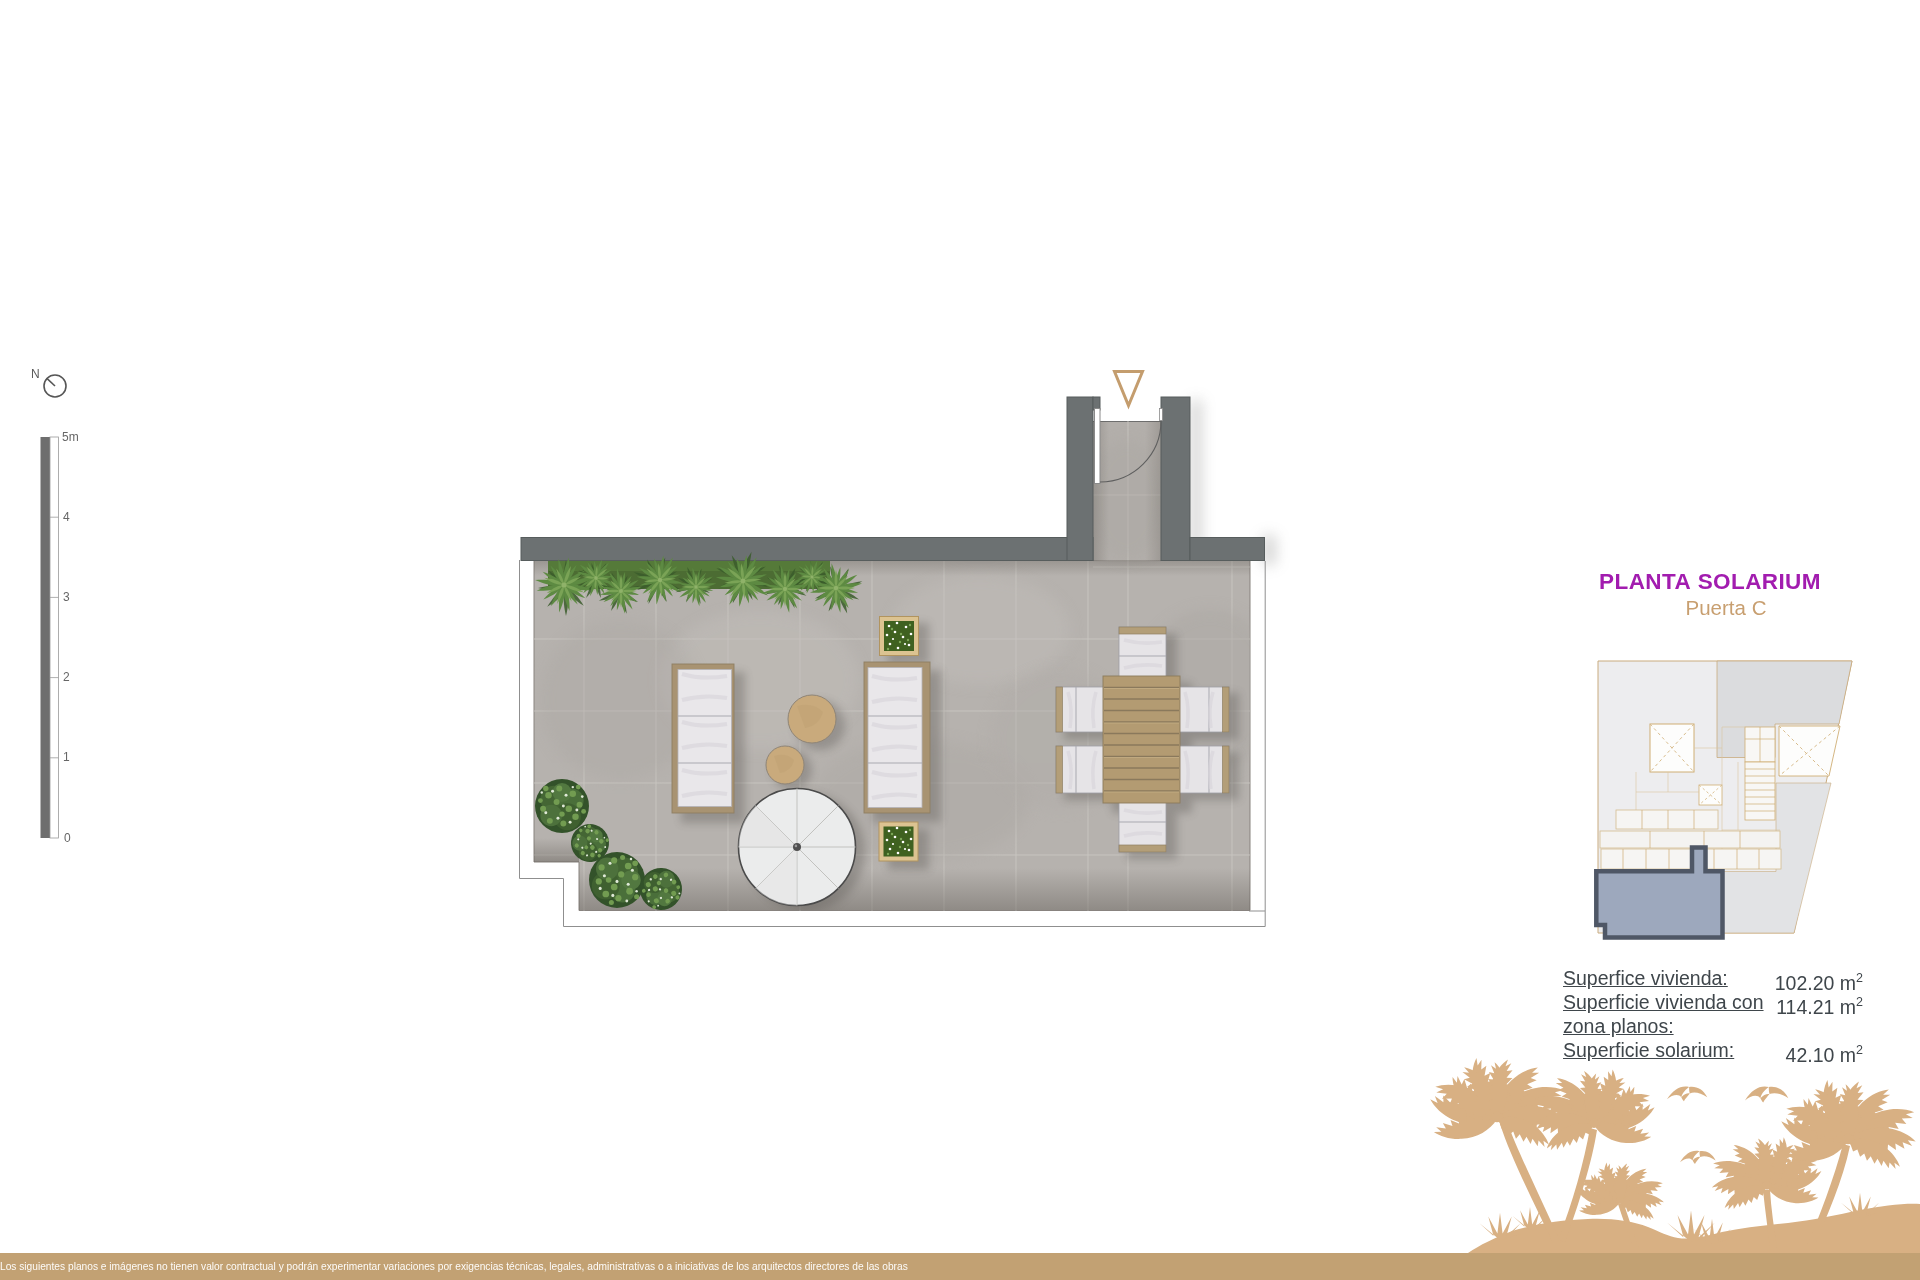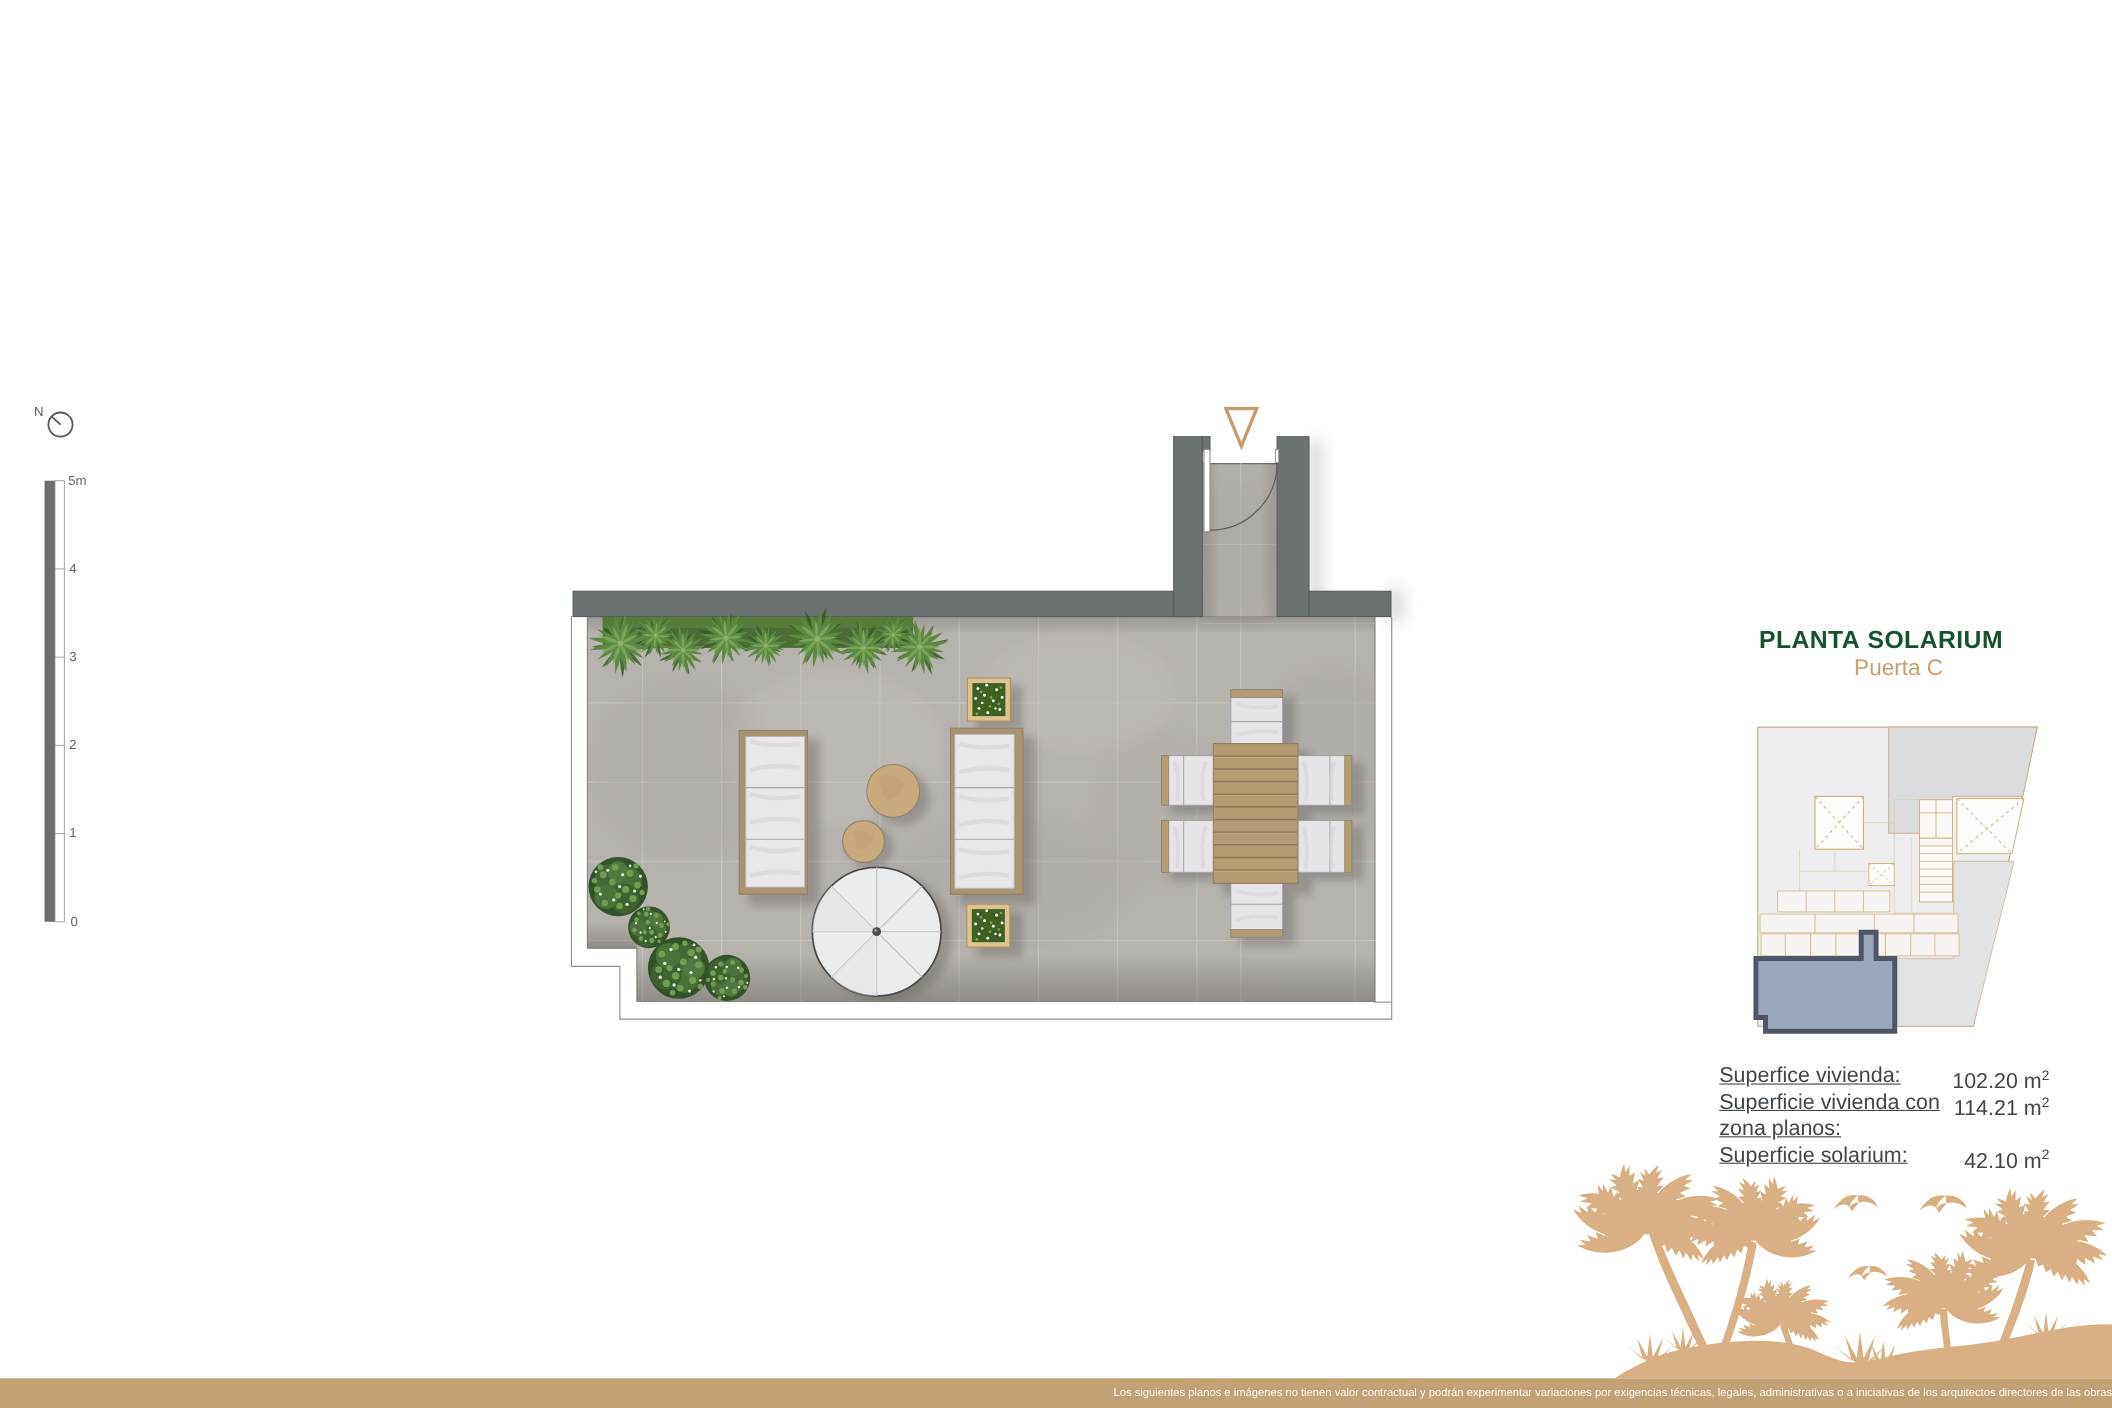--- a/index.html
+++ b/index.html
@@ -415,21 +415,21 @@
 
 <use href="#bush" transform="translate(562,806) scale(1.35)"></use>
 
 <use href="#bush" transform="translate(590,843) scale(0.95) rotate(40)"></use>
 
 <use href="#bush" transform="translate(617,880) scale(1.4) rotate(90)"></use>
 
 <use href="#bush" transform="translate(661,889) scale(1.05) rotate(160)"></use>
 </svg>
 
-<div class="abs" style="left:1550px;top:569px;width:320px;text-align:center;font-size:22.5px;font-weight:bold;letter-spacing:0.4px;color:#14532d;">PLANTA&nbsp;SOLARIUM</div>
+<div class="abs" style="left:1550px;top:569px;width:320px;text-align:center;font-size:22.5px;font-weight:bold;letter-spacing:0.4px;color:#a21caf;">PLANTA&nbsp;SOLARIUM</div>
 
 <div class="abs" style="left:1566px;top:596px;width:320px;text-align:center;font-size:20.5px;color:#c89f70;">Puerta C</div>
 
 <svg class="abs" style="left:1585px;top:650px" width="290" height="300" viewBox="1585 650 290 300">
 
 <path d="M1598,661 L1852,661 L1794,933 L1598,933 Z" fill="#ededef" stroke="#c9ab7e" stroke-width="1"></path>
 
 <path d="M1717,661 L1852,661 L1839,724 L1775,724 L1775,757.5 L1717,757.5 Z" fill="#dbdcde" stroke="#c9ab7e" stroke-width="0.8"></path>
 
 <path d="M1776,783 L1831,783 L1794,933 L1722,933 L1722,871.5 L1776,871.5 Z" fill="#e2e3e5" stroke="#c9ab7e" stroke-width="0.6"></path>
@@ -579,14 +579,14 @@
 <path d="M1843,1144 C1834,1178 1820,1216 1804,1252 L1812,1252 C1827,1216 1843,1180 1850,1146 Z" fill="#d8b083"></path>
 <use href="#palmcrown" transform="translate(1848,1141) scale(1.08)"></use>
 </g>
 
 <use href="#bird" transform="translate(1667,1098) scale(1.3)"></use>
 <use href="#bird" transform="translate(1745,1099) scale(1.4)"></use>
 <use href="#bird" transform="translate(1680,1161) scale(1.15)"></use>
 </svg>
 
 <div class="abs" style="left:0;top:1253px;width:1920px;height:27px;background:#c2a173;">
-<div style="text-align:right;font-size:10.2px;color:#fdfbf8;padding-top:8px;">Los siguientes planos e imágenes no tienen valor contractual y podrán experimentar variaciones por exigencias técnicas, legales, administrativas o a iniciativas de los arquitectos directores de las obras</div>
+<div style="text-align:left;font-size:10.2px;color:#fdfbf8;padding-top:8px;">Los siguientes planos e imágenes no tienen valor contractual y podrán experimentar variaciones por exigencias técnicas, legales, administrativas o a iniciativas de los arquitectos directores de las obras</div>
 </div>
 
 </body></html>

